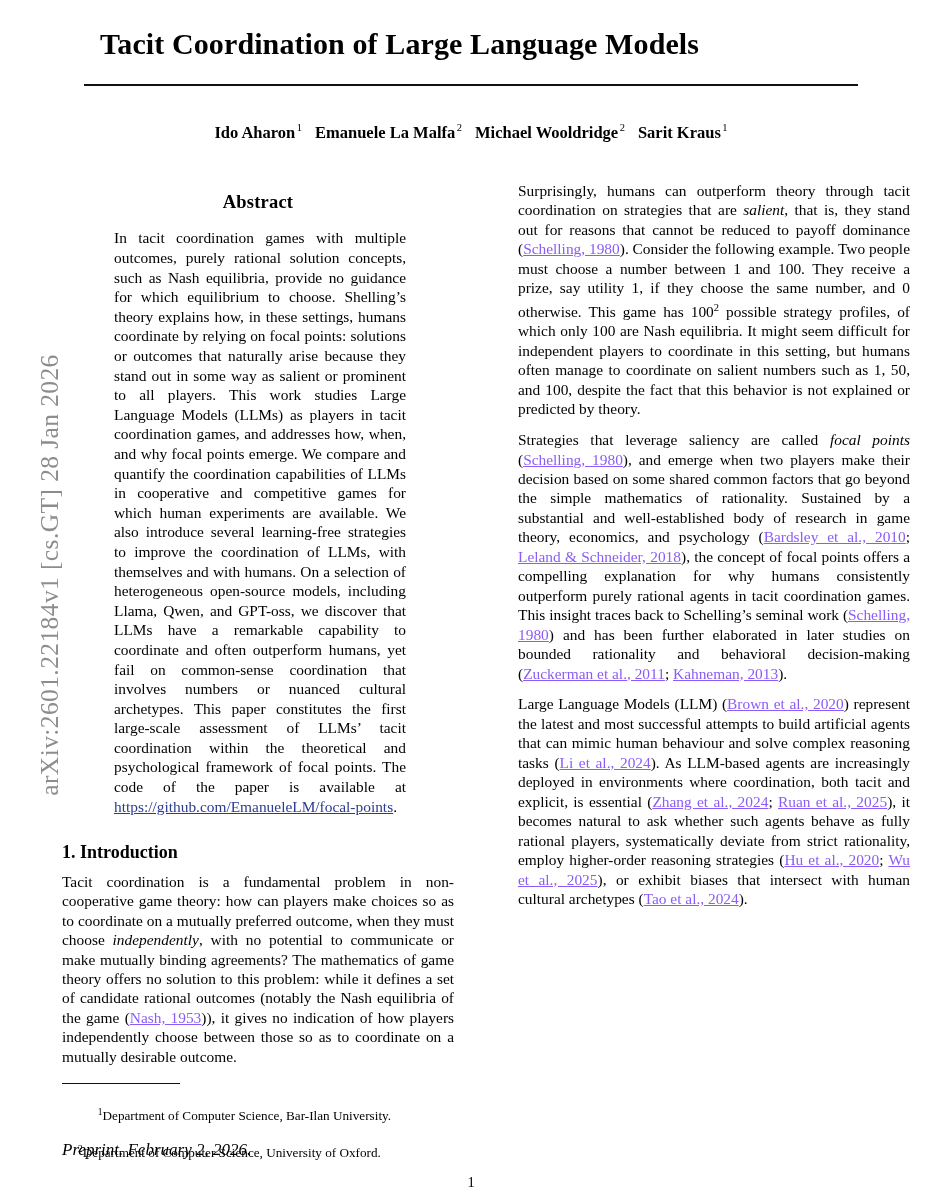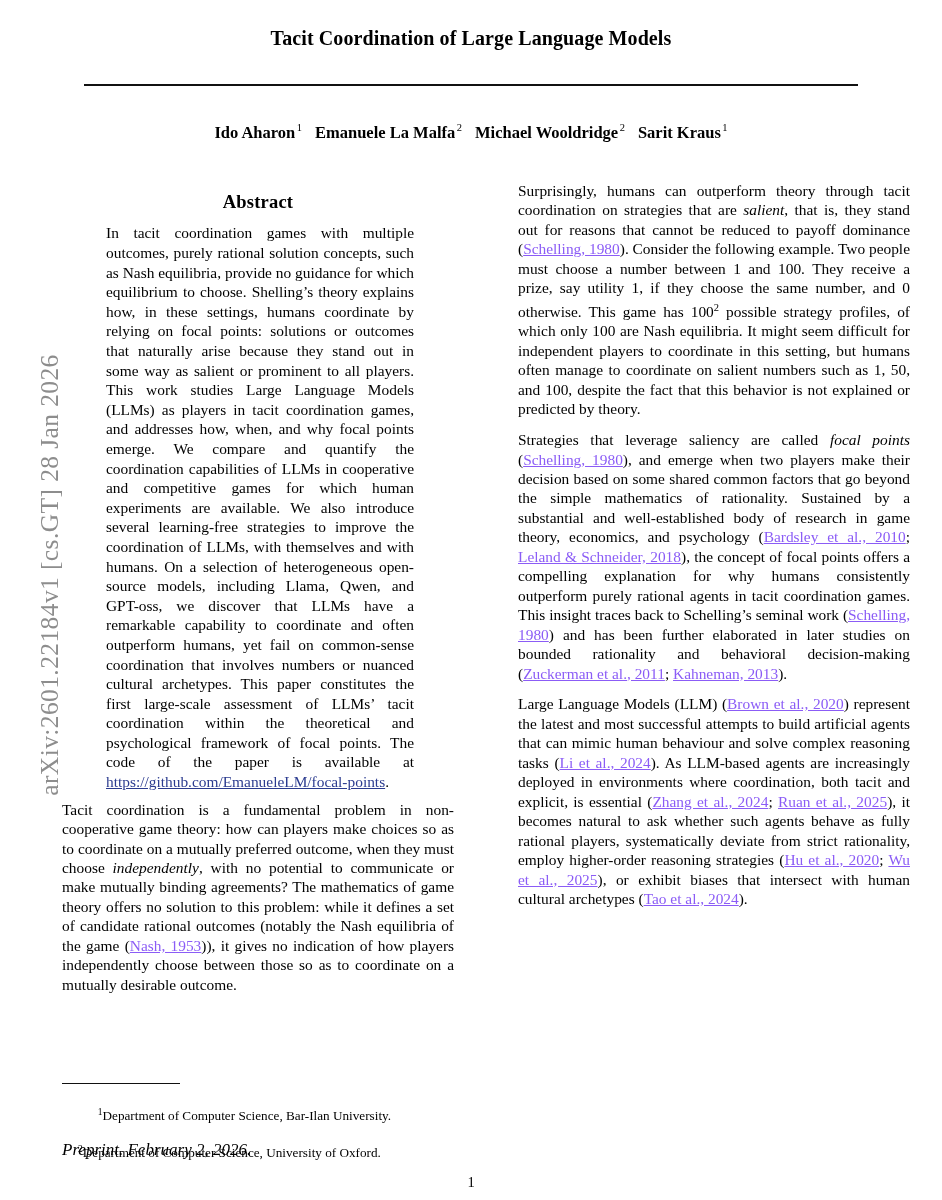--- a/index.html
+++ b/index.html
@@ -35,22 +35,22 @@
     white-space: nowrap;
     text-align: center;
   }
 
   
   .paper-title {
     position: absolute;
     left: 100px;
     top: 26px;
     width: 742px;
-    text-align: center;
-    font-size: 20px;
+    text-align: left;
+    font-size: 30px;
     font-weight: bold;
     letter-spacing: 0.1px;
     line-height: 1.2;
   }
   .rule-top {
     position: absolute;
     left: 84px;
     top: 84px;
     width: 774px;
     height: 0;
@@ -89,21 +89,21 @@
   .col-right { left: 518px; }
 
   .abstract-head {
     text-align: center;
     font-size: 18.5px;
     font-weight: bold;
     margin: 12px 0 11px 0;
     letter-spacing: 0.2px;
   }
   .abstract-body {
-    margin: 8px;
+    margin: 16px;
     padding: 0 32px 0 36px;
     text-align: justify;
     line-height: 19.6px;
   }
 
   .section-head {
     font-size: 18px;
     font-weight: bold;
     margin: 27px 0 9px 0;
     text-align: left;
@@ -169,20 +169,21 @@
   <div class="authors">
     <span class="aname"><span>Ido Aharon</span><sup class="aff">1</sup></span><span class="sep"></span><span class="aname"><span>Emanuele La Malfa</span><sup class="aff">2</sup></span><span class="sep"></span><span class="aname"><span>Michael Wooldridge</span><sup class="aff">2</sup></span><span class="sep"></span><span class="aname"><span>Sarit Kraus</span><sup class="aff">1</sup></span>
   </div>
 
   <div class="col col-left">
 
     <div class="abstract-head">Abstract</div>
 
     <div class="abstract-body"><span>In tacit coordination games with multiple outcomes, purely rational solution concepts, such as Nash equilibria, provide no guidance for which equilibrium to choose. Shelling’s theory explains how, in these settings, humans coordinate by relying on focal points: solutions or outcomes that naturally arise because they stand out in some way as salient or prominent to all players. This work studies Large Language Models (LLMs) as players in tacit coordination games, and addresses how, when, and why focal points emerge. We compare and quantify the coordination capabilities of LLMs in cooperative and competitive games for which human experiments are available. We also introduce several learning-free strategies to improve the coordination of LLMs, with themselves and with humans. On a selection of heterogeneous open-source models, including Llama, Qwen, and GPT-oss, we discover that LLMs have a remarkable capability to coordinate and often outperform humans, yet fail on common-sense coordination that involves numbers or nuanced cultural archetypes. This paper constitutes the first large-scale assessment of LLMs’ tacit coordination within the theoretical and psychological framework of focal points. The code of the paper is available at </span><a class="link" href="#">https://github.com/EmanueleLM/focal-points</a><span>.</span></div>
 
+    <div class="section-head">1. Introduction</div>
 
     <p class="para"><span>Tacit coordination is a fundamental problem in non-cooperative game theory: how can players make choices so as to coordinate on a mutually preferred outcome, when they must choose </span><i>independently</i><span>, with no potential to communicate or make mutually binding agreements? The mathematics of game theory offers no solution to this problem: while it defines a set of candidate rational outcomes (notably the Nash equilibria of the game (</span><a class="cite" href="#">Nash, 1953</a><span>)), it gives no indication of how players independently choose between those so as to coordinate on a mutually desirable outcome.</span></p>
 
   </div>
 
   <div class="col col-right">
 
     <p class="para"><span>Surprisingly, humans can outperform theory through tacit coordination on strategies that are </span><i>salient</i><span>, that is, they stand out for reasons that cannot be reduced to payoff dominance (</span><a class="cite" href="#">Schelling, 1980</a><span>). Consider the following example. Two people must choose a number between 1 and 100. They receive a prize, say utility 1, if they choose the same number, and 0 otherwise. This game has 100</span><sup class="num">2</sup><span> possible strategy profiles, of which only 100 are Nash equilibria. It might seem difficult for independent players to coordinate in this setting, but humans often manage to coordinate on salient numbers such as 1, 50, and 100, despite the fact that this behavior is not explained or predicted by theory.</span></p>
 
     <p class="para"><span>Strategies that leverage saliency are called </span><i>focal points</i><span> (</span><a class="cite" href="#">Schelling, 1980</a><span>), and emerge when two players make their decision based on some shared common factors that go beyond the simple mathematics of rationality. Sustained by a substantial and well-established body of research in game theory, economics, and psychology (</span><a class="cite" href="#">Bardsley et al., 2010</a><span>; </span><a class="cite" href="#">Leland &amp; Schneider, 2018</a><span>), the concept of focal points offers a compelling explanation for why humans consistently outperform purely rational agents in tacit coordination games. This insight traces back to Schelling’s seminal work (</span><a class="cite" href="#">Schelling, 1980</a><span>) and has been further elaborated in later studies on bounded rationality and behavioral decision-making (</span><a class="cite" href="#">Zuckerman et al., 2011</a><span>; </span><a class="cite" href="#">Kahneman, 2013</a><span>).</span></p>

